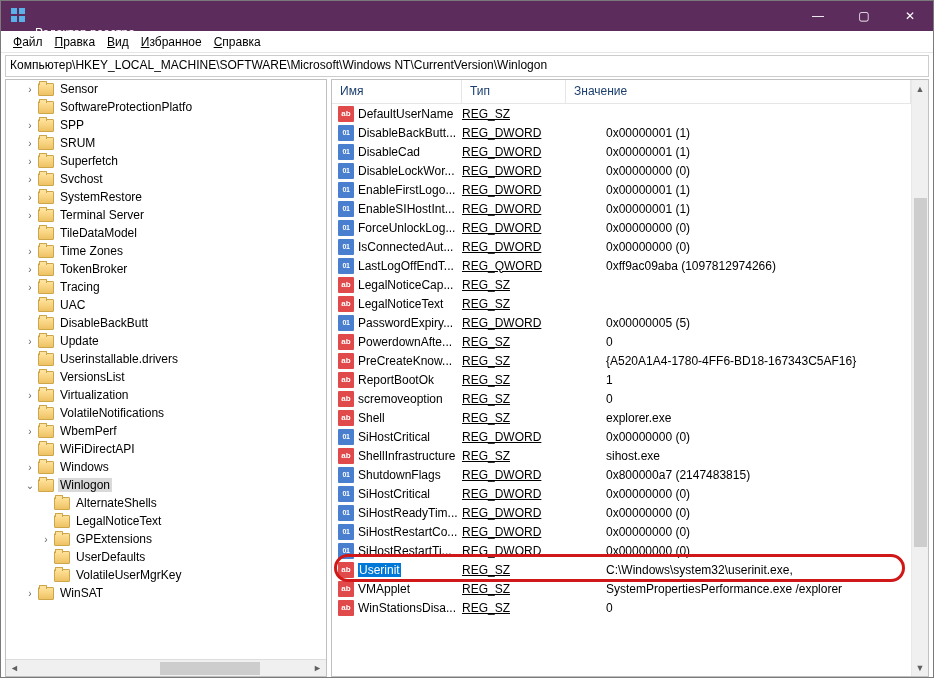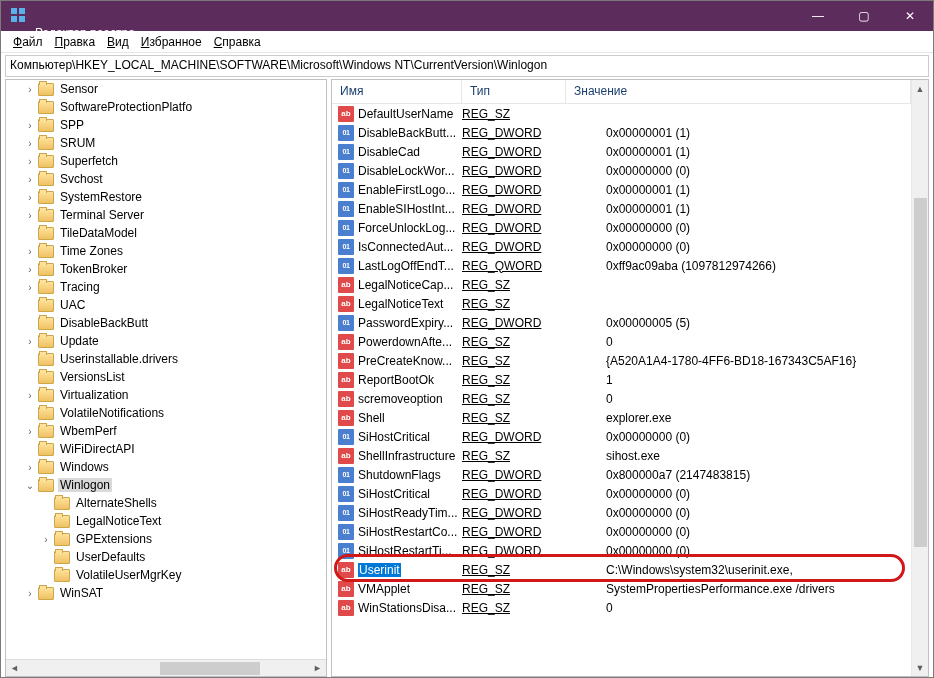--- a/index.html
+++ b/index.html
@@ -457,21 +457,21 @@
             </div>
             <div class="cell type">REG_SZ</div>
             <div class="cell value">C:\Windows\system32\userinit.exe,</div>
           </div>
           <div class="row">
             <div class="cell name">
               <span class="reg-icon sz"></span>
               <span class="nm-text">VMApplet</span>
             </div>
             <div class="cell type">REG_SZ</div>
-            <div class="cell value">SystemPropertiesPerformance.exe /drivers</div>
+            <div class="cell value">SystemPropertiesPerformance.exe /explorer</div>
           </div>
           <div class="row">
             <div class="cell name">
               <span class="reg-icon sz"></span>
               <span class="nm-text">WinStationsDisa...</span>
             </div>
             <div class="cell type">REG_SZ</div>
             <div class="cell value">0</div>
           </div>
           <div class="highlight-ring" style="top: 450px; left: 2px; right: 6px; height: 28px;"></div>

